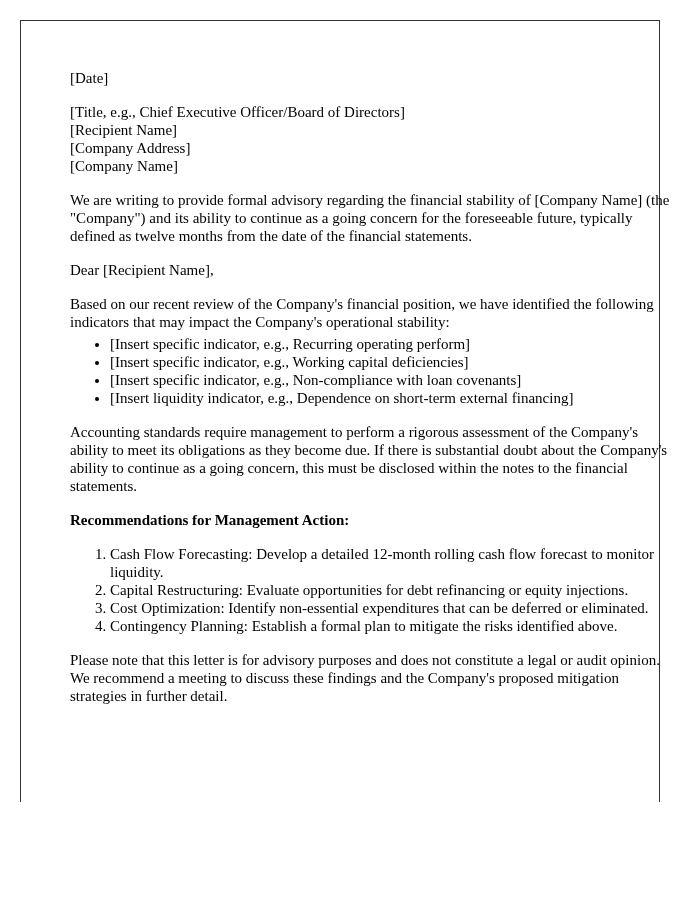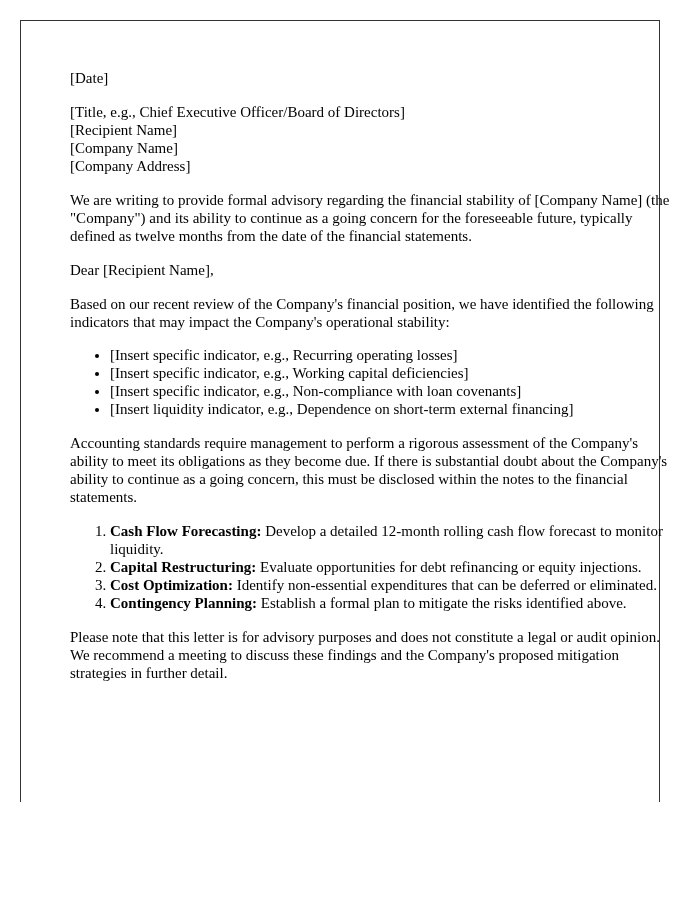--- a/index.html
+++ b/index.html
@@ -9,44 +9,45 @@
           border-left:1px solid #333; border-right:1px solid #333; border-top:1px solid #333;
           box-sizing:border-box; }
   .content { position:absolute; left:49px; top:48px; width:600px; font-size:15px; line-height:18px; }
   p { margin:0 0 16px 0;font-family:Liberation Serif, serif; }
   .addr div { line-height:18px; }
   .subject { font-weight:bold; }
   ul { margin:0 0 16px 0; padding-left:40px; }
   ul li { list-style:disc; }
   ol { margin:0 0 16px 0; padding-left:40px; }
   h3 { font-size:15px; margin:0 0 16px 0; font-weight:bold; }
-  b { font-weight:bold; }
+  b { font-weight:normal; }
 </style>
 </head>
 <body>
 
 <div class="page">
   <div class="content">
     <p>[Date]</p>
     <div class="addr" style="margin-bottom:16px;">
       <div>[Title, e.g., Chief Executive Officer/Board of Directors]</div>
       <div>[Recipient Name]</div>
+      <div>[Company Address]</div>
       <div>[Company Name]</div>
-      <div>[Company Address]</div>
     </div>
     <p>We are writing to provide formal advisory regarding the financial stability of [Company Name] (the "Company") and its ability to continue as a going concern for the foreseeable future, typically defined as twelve months from the date of the financial statements.</p>
     <p>Dear [Recipient Name],</p>
-    <p style="margin-bottom:15px;">Based on our recent review of the Company's financial position, we have identified the following indicators that may impact the Company's operational stability:</p>
+    <p style="margin-bottom:4px;">Based on our recent review of the Company's financial position, we have identified the following indicators that may impact the Company's operational stability:</p>
     <ul>
-      <li>[Insert specific indicator, e.g., Recurring operating losses]</li>
+      <li>[Insert specific indicator, e.g., Recurring operating perform]</li>
       <li>[Insert specific indicator, e.g., Working capital deficiencies]</li>
       <li>[Insert specific indicator, e.g., Non-compliance with loan covenants]</li>
       <li>[Insert liquidity indicator, e.g., Dependence on short-term external financing]</li>
     </ul>
     <p>Accounting standards require management to perform a rigorous assessment of the Company's ability to meet its obligations as they become due. If there is substantial doubt about the Company's ability to continue as a going concern, this must be disclosed within the notes to the financial statements.</p>
+    <h3>Recommendations for Management Action:</h3>
     <ol>
       <li><b>Cash Flow Forecasting:</b><span> Develop a detailed 12-month rolling cash flow forecast to monitor liquidity.</span></li>
       <li><b>Capital Restructuring:</b><span> Evaluate opportunities for debt refinancing or equity injections.</span></li>
       <li><b>Cost Optimization:</b><span> Identify non-essential expenditures that can be deferred or eliminated.</span></li>
       <li><b>Contingency Planning:</b><span> Establish a formal plan to mitigate the risks identified above.</span></li>
     </ol>
     <p>Please note that this letter is for advisory purposes and does not constitute a legal or audit opinion. We recommend a meeting to discuss these findings and the Company's proposed mitigation strategies in further detail.</p>
   </div>
 </div>
 

